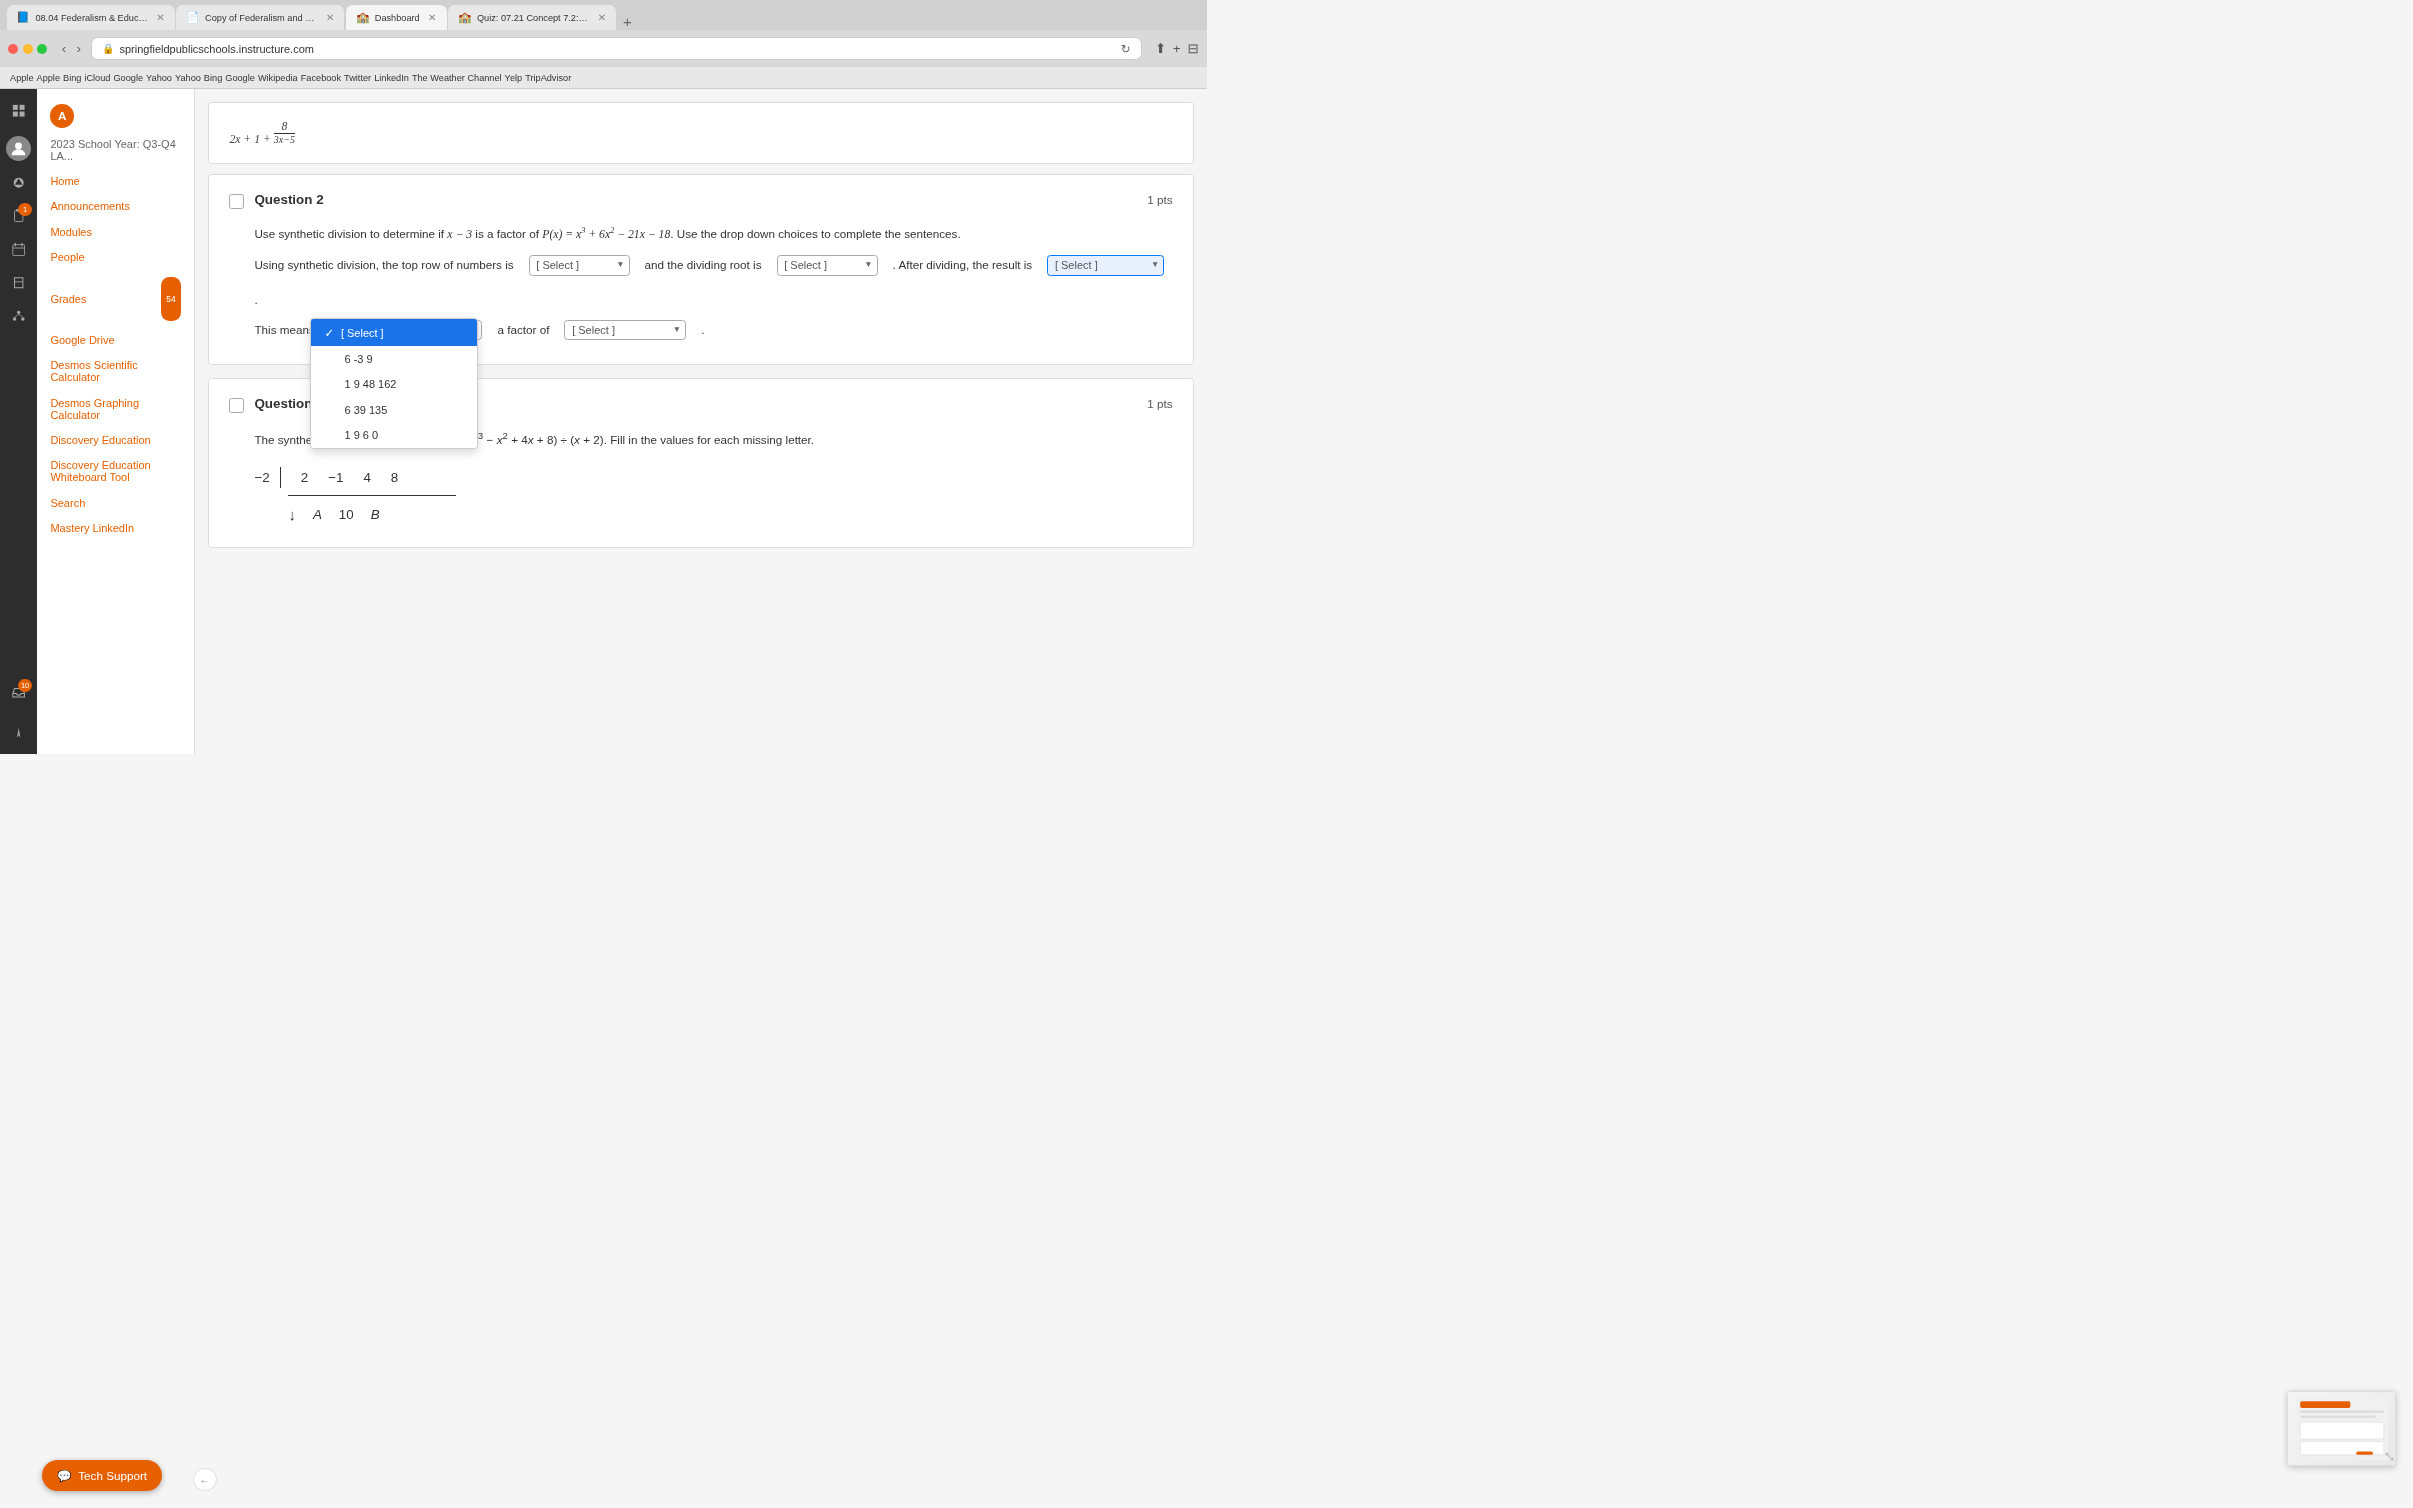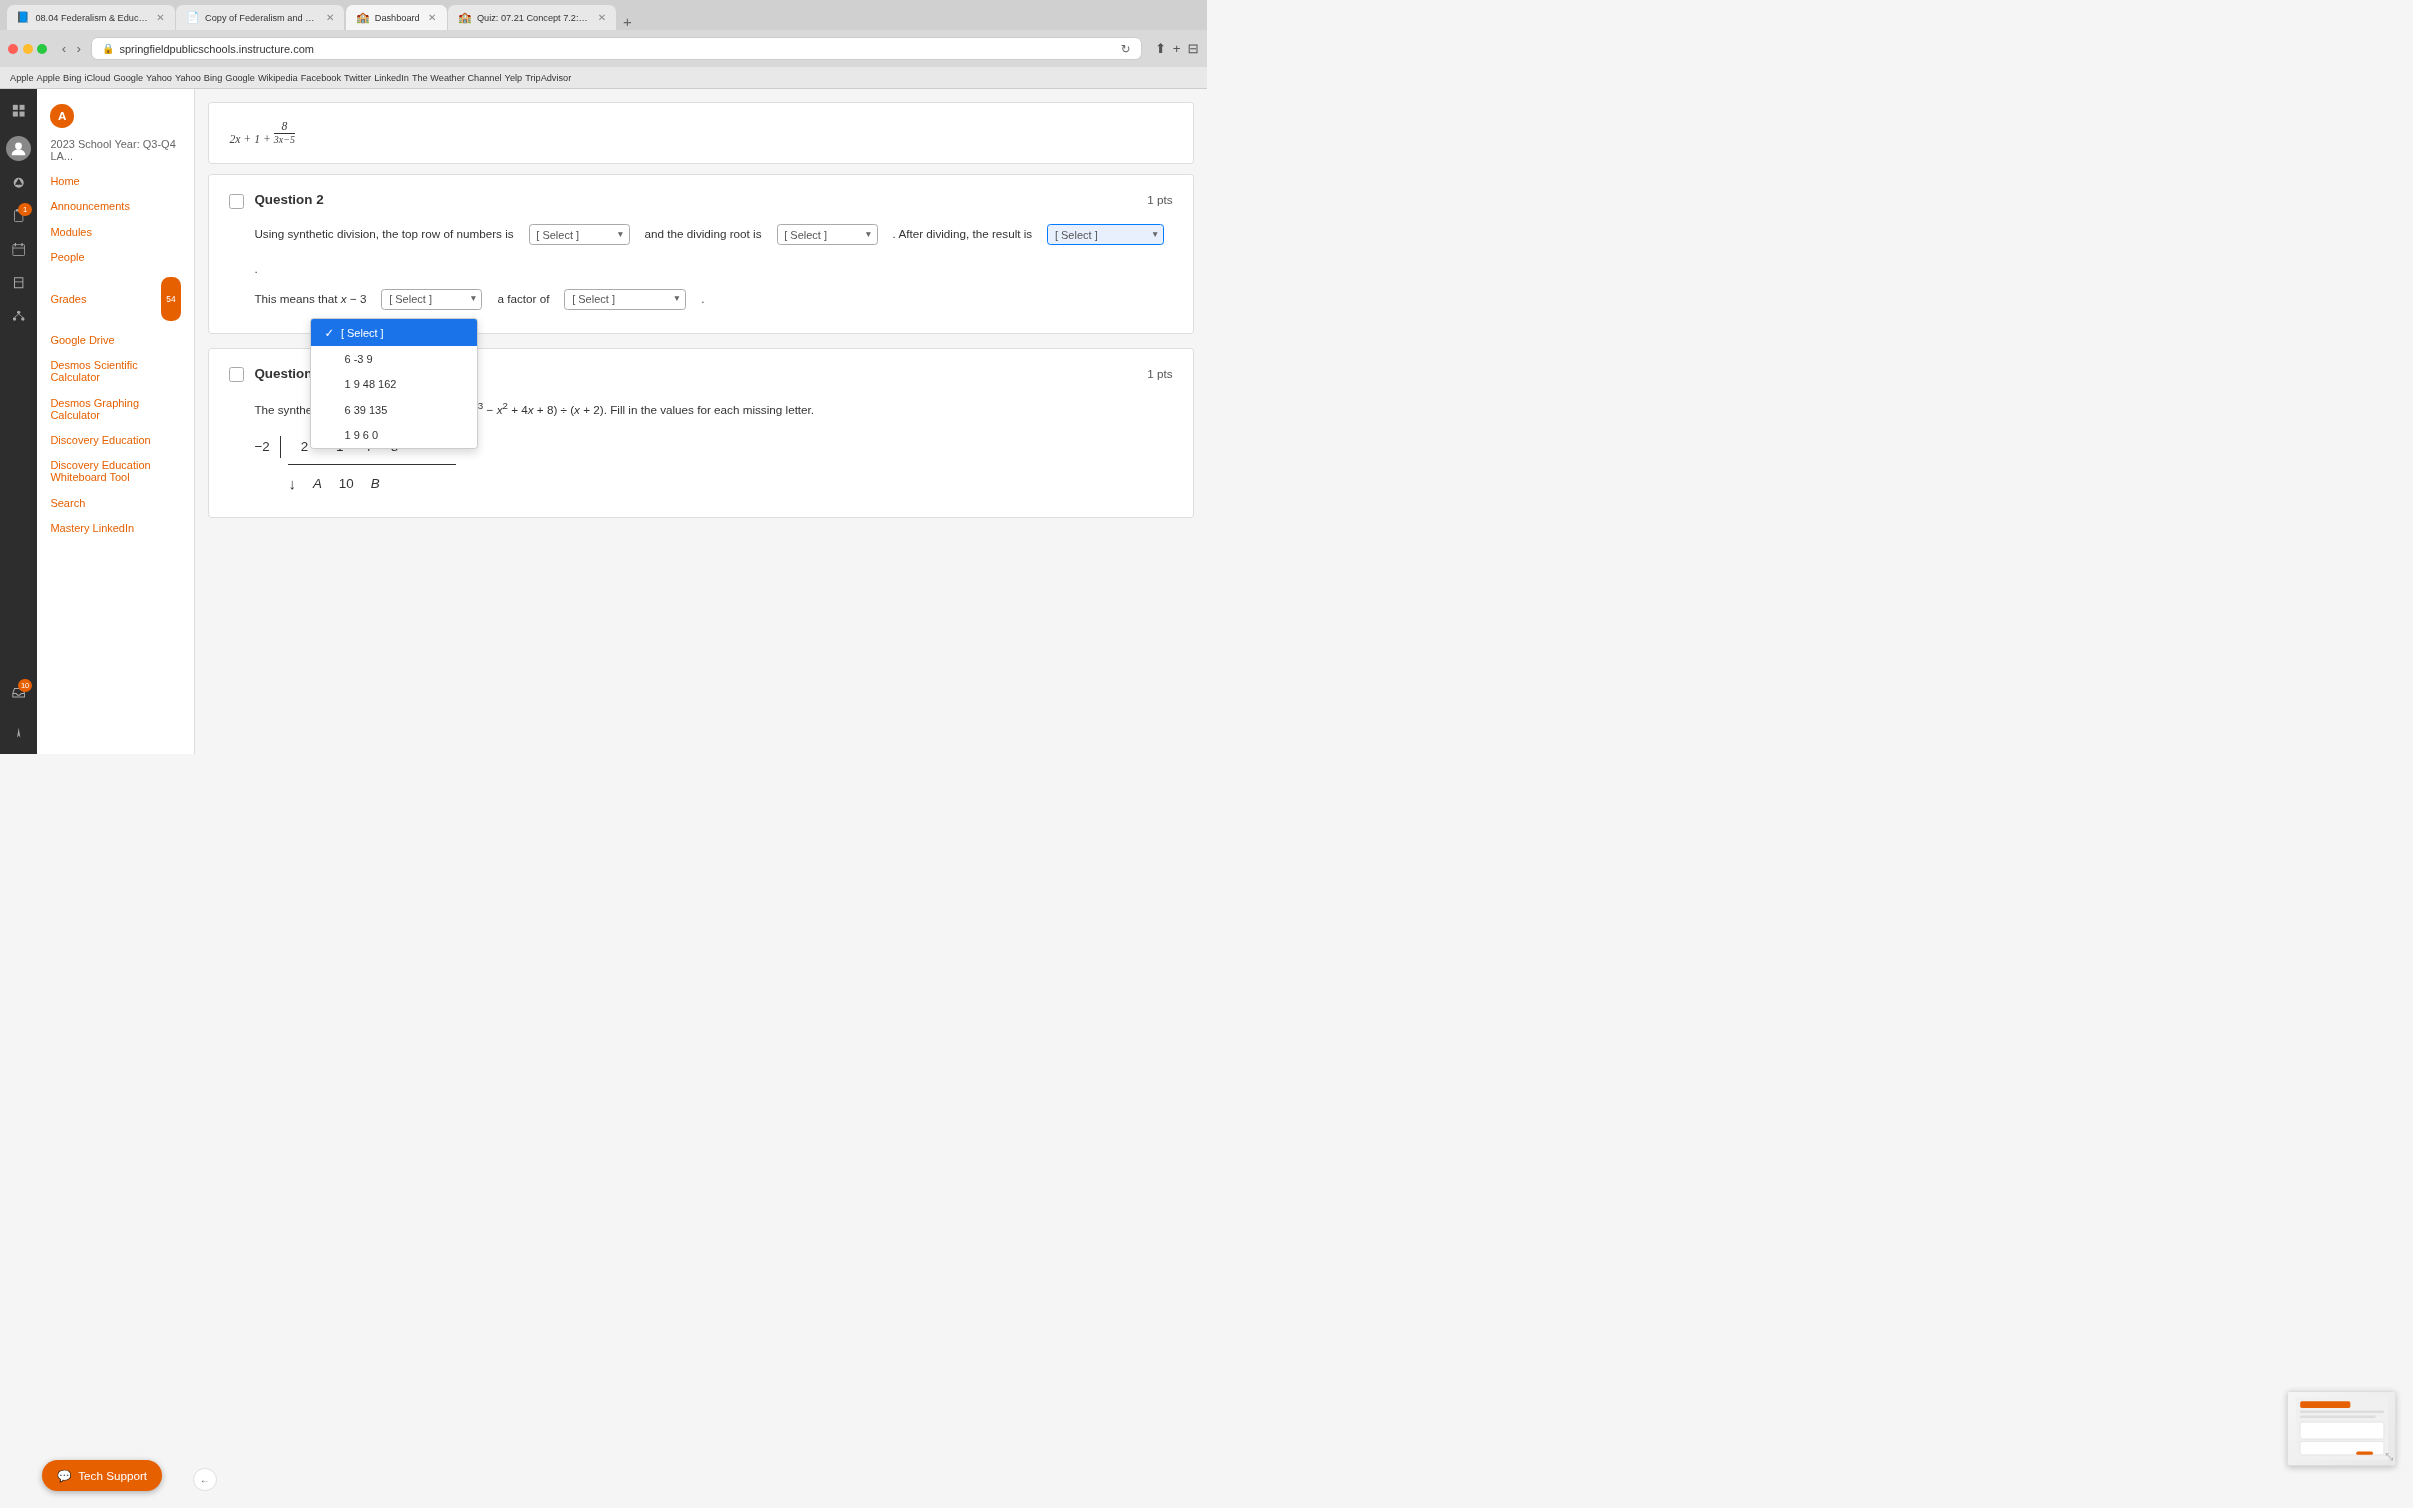--- a/index.html
+++ b/index.html
@@ -294,20 +294,23 @@
       <div class="question-card">
         <div class="question-checkbox">
           <div class="q-checkbox"></div>
           <div style="flex:1;">
             <div class="question-header">
               <span class="question-title">Question 2</span>
               <span class="question-pts">1 pts</span>
             </div>
 
             <div class="question-body">
+              <p>
+                Use synthetic division to determine if <span class="math"><i>x</i> − 3</span> is a factor of <span class="math"><i>P</i>(<i>x</i>) = <i>x</i><sup>3</sup> + 6<i>x</i><sup>2</sup> − 21<i>x</i> − 18</span>. Use the drop down choices to complete the sentences.
+              </p>
 
               <div class="synth-row">
                 <span>Using synthetic division, the top row of numbers is</span>
                 <div class="select-wrapper">
                   <select style="min-width:101px; padding:3.4px 20px 3.4px 6.7px; border:0.8px solid #aaa; border-radius:3.4px; font-size:11px; background:white; color:#555; appearance:none; -webkit-appearance:none;">
                     <option>[ Select ]</option>
                     <option>6 -3 9</option>
                     <option>1 9 48 162</option>
                     <option>6 39 135</option>
                     <option>1 9 6 0</option>

